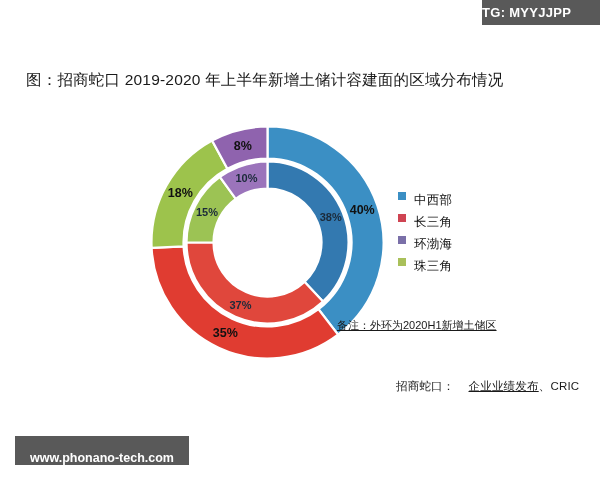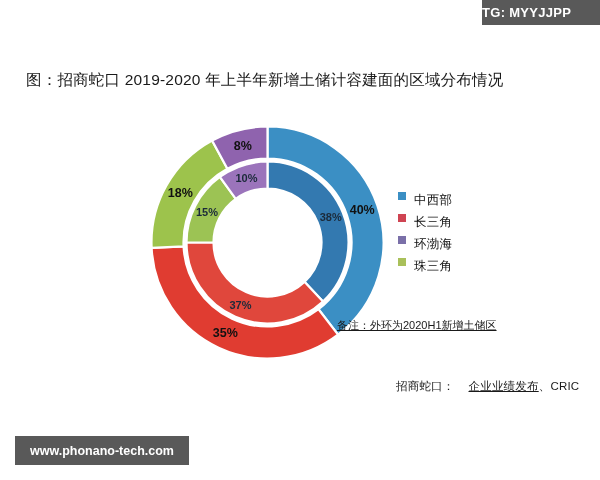--- a/index.html
+++ b/index.html
@@ -40,21 +40,21 @@
     position: absolute;
     left: 15px;
     top: 436px;
     width: 174px;
     height: 29px;
     background: #595959;
     color: #ffffff;
     font-size: 12.5px;
     font-weight: bold;
     display: flex;
-    align-items: center;
+    align-items: flex-end;
     justify-content: center;
     box-sizing: border-box;
   }
 
   
   #chart-title {
     position: absolute;
     left: 26px;
     top: 70px;
     font-size: 15.5px;

